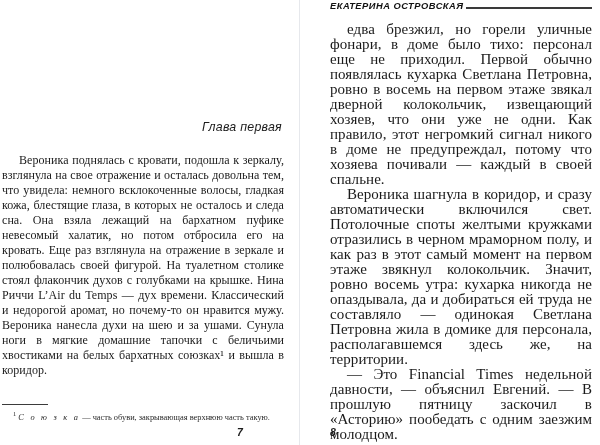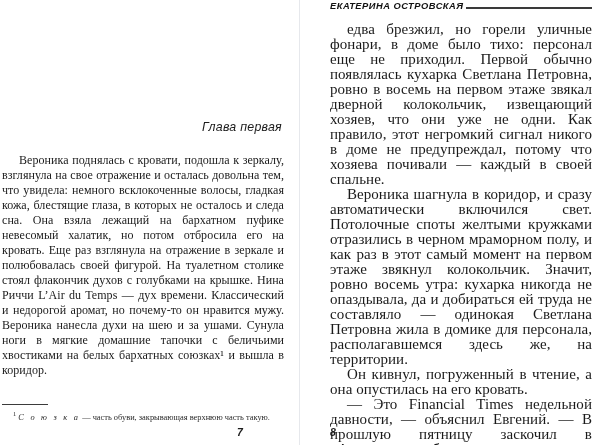--- a/index.html
+++ b/index.html
@@ -190,20 +190,19 @@
   <div class="page-right">
 
     <div class="running-head">
       <span class="rh-text">ЕКАТЕРИНА ОСТРОВСКАЯ</span>
       <span class="rh-rule"></span>
     </div>
 
     <div class="right-body">
       <p>едва брезжил, но горели уличные фонари, в доме было тихо: персонал еще не приходил. Первой обычно появлялась кухарка Светлана Петровна, ровно в восемь на первом этаже звякал дверной колокольчик, извещающий хозяев, что они уже не одни. Как правило, этот негромкий сигнал никого в доме не предупреждал, потому что хозяева почивали — каждый в своей спальне.</p>
       <p>Вероника шагнула в коридор, и сразу автоматически включился свет. Потолочные споты желтыми кружками отразились в черном мраморном полу, и как раз в этот самый момент на первом этаже звякнул колокольчик. Значит, ровно восемь утра: кухарка никогда не опаздывала, да и добираться ей труда не составляло — одинокая Светлана Петровна жила в домике для персонала, располагавшемся здесь же, на территории.</p>
-      <p>Он кивнул, погруженный в чтение, а она опустилась на его кровать.</p>
       <p class="dialog">— Это Financial Times недельной давности, — объяснил Евгений. — В прошлую пятницу заскочил в «Асторию» пообедать с одним заезжим молодцом.</p>
     </div>
 
     <div class="folio-right">8</div>
   </div>
 
 </div>
 
 </body></html>

